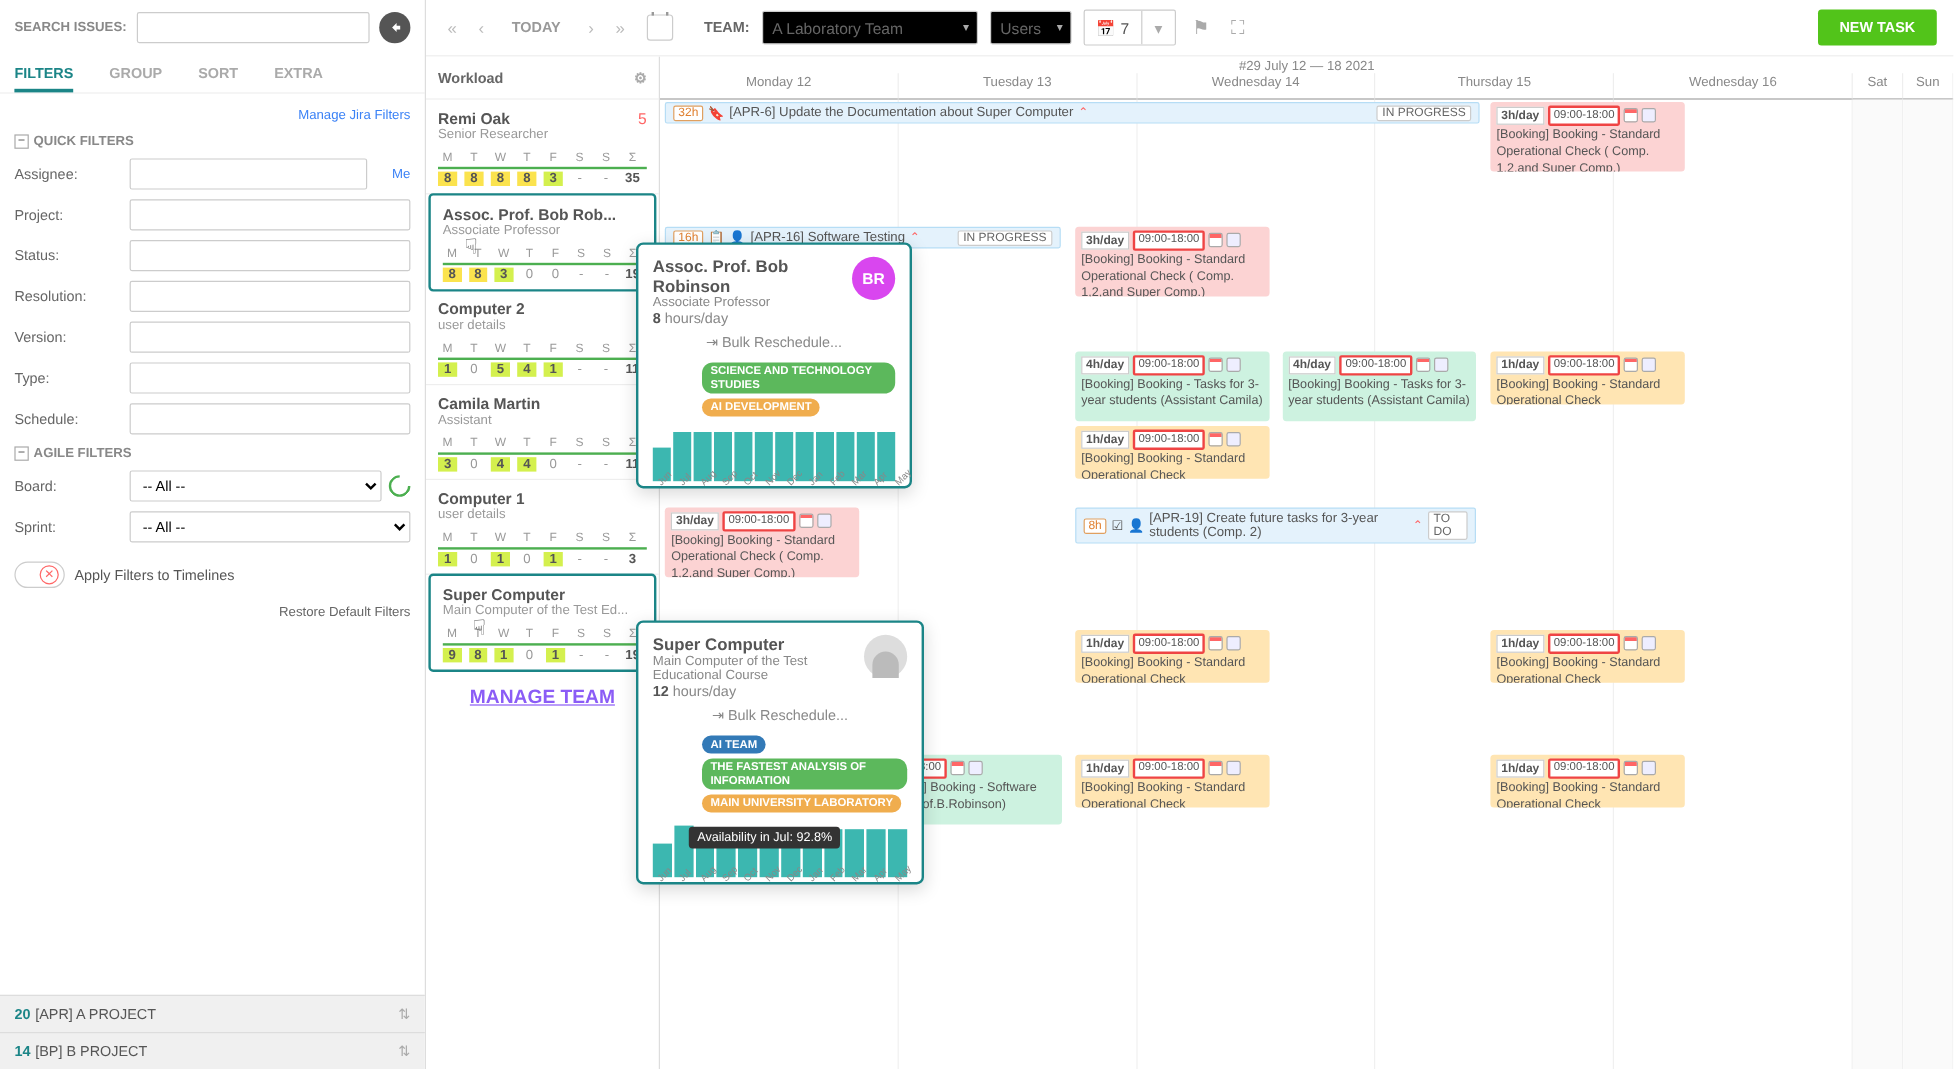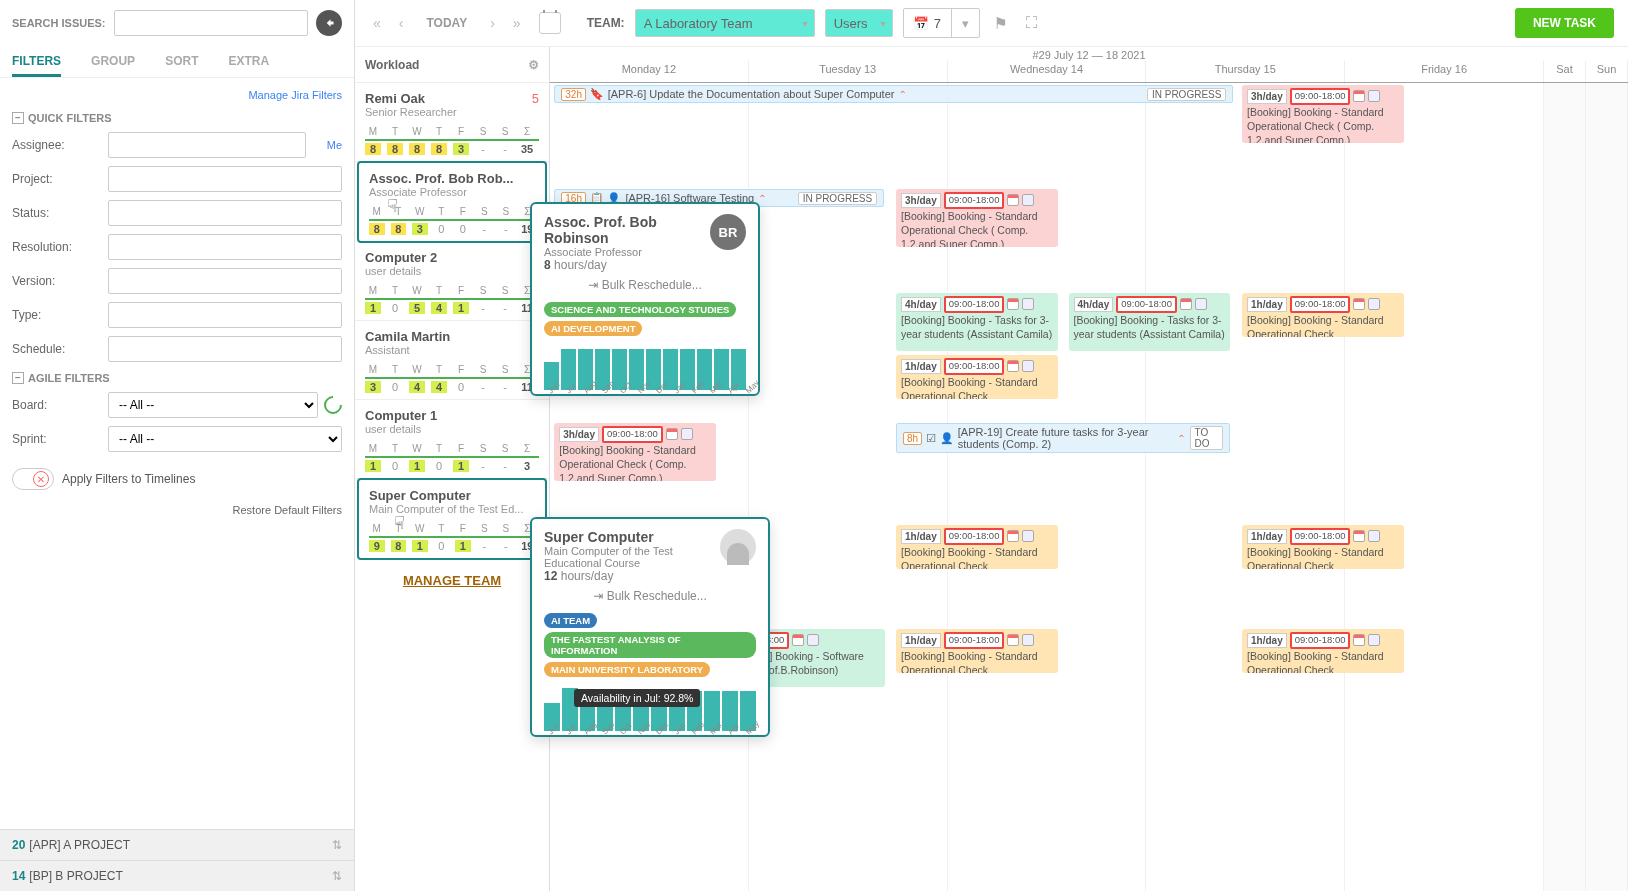--- a/index.html
+++ b/index.html
@@ -41,21 +41,21 @@
 .sort-handles { color: #aaa; font-size: 12px; }
 
 
 .main { flex: 1; display: flex; flex-direction: column; }
 .toolbar { display: flex; align-items: center; gap: 10px; padding: 8px 14px; border-bottom: 1px solid #eee; }
 .nav-btn { border: 1px solid transparent; background: none; padding: 4px 8px; cursor: pointer; color: #999; font-weight: 600; }
 .nav-chev { color: #bbb; font-size: 14px; padding: 4px; cursor: pointer; }
 .cal-icn { width: 22px; height: 22px; border: 1px solid #ccc; border-radius: 3px; display: flex; align-items: center; justify-content: center; cursor: pointer; position: relative; margin: 0 4px; }
 .cal-icn::before { content: ''; position: absolute; top: -3px; left: 3px; right: 3px; height: 3px; border-left: 2px solid #999; border-right: 2px solid #999; }
 .team-lbl { font-weight: 700; color: #666; margin-left: 12px; }
-.selectish { border: 1px solid #ccc; height: 28px; padding: 4px 24px 4px 8px; border-radius: 2px; font-size: 13px; color: #666; background: #5eead4; position: relative; display: inline-flex; align-items: center; cursor: pointer; }
+.selectish { border: 1px solid #ccc; height: 28px; padding: 4px 24px 4px 8px; border-radius: 2px; font-size: 13px; color: #666; background: #000000; position: relative; display: inline-flex; align-items: center; cursor: pointer; }
 .selectish::after { content: '▾'; position: absolute; right: 6px; color: #aaa; font-size: 10px; }
 .split { display: flex; border: 1px solid #ccc; border-radius: 2px; overflow: hidden; cursor: pointer; }
 .split div { padding: 4px 10px; height: 28px; display: flex; align-items: center; font-size: 13px; }
 .split .b { border-left: 1px solid #ccc; color: #aaa; }
 .tbicn { color: #aaa; font-size: 16px; padding: 4px; cursor: pointer; }
 .new-task { background: #52c41a; color: #fff; border: none; padding: 8px 18px; border-radius: 3px; font-weight: 700; font-size: 12px; margin-left: auto; cursor: pointer; }
 
 
 .content { display: flex; flex: 1; position: relative; overflow: hidden; }
 .workload-col { width: 195px; border-right: 1px solid #ddd; }
@@ -71,21 +71,21 @@
 .res-num.blue { color: #3b82f6; }
 .week-grid { display: flex; gap: 6px; margin-top: 8px; font-size: 10px; border-bottom: 2px solid #4caf50; padding-bottom: 2px; }
 .week-grid div { width: 16px; text-align: center; color: #999; }
 .week-vals { display: flex; gap: 6px; font-size: 11px; padding: 2px 0; }
 .week-vals div { width: 16px; text-align: center; }
 .wv-g { background: #fbe34e; font-weight: 700; }
 .wv-y { background: #d4f04e; font-weight: 700; }
 .wv-z { color: #999; }
 .wv-sum { font-weight: 700; }
 .manage-team { text-align: center; padding: 14px; }
-.manage-team a { color: #a16207; font-weight: 700; text-decoration: underline; font-size: 13px; }
+.manage-team a { color: #8b5cf6; font-weight: 700; text-decoration: underline; font-size: 16px; }
 
 
 .cal { flex: 1; overflow: hidden; display: flex; flex-direction: column; }
 .cal-top-lbl { text-align: center; font-size: 11px; color: #888; padding: 2px 0 0; height: 14px; }
 .day-header { display: flex; border-bottom: 1px solid #a3a3a3; height: 22px; }
 .day-header div { flex: 1; text-align: center; padding: 2px 0; color: #888; font-size: 11px; border-right: 1px solid #eee; }
 .day-header div.wk { flex: 0 0 42px; }
 .cal-body { position: relative; flex: 1; }
 .day-cols { position: absolute; inset: 0; display: flex; }
 .day-cols div { flex: 1; border-right: 1px solid #f0f0f0; }
@@ -114,26 +114,26 @@
 
 
 .popover { position: absolute; background: #fff; border: 2px solid #1b8587; border-radius: 6px; padding: 10px 12px 4px; z-index: 50; box-shadow: 0 4px 14px rgba(0,0,0,0.15); }
 .pop-head { display: flex; gap: 10px; }
 .pop-head .txt { flex: 1; }
 .pop-name { font-size: 14px; font-weight: 600; color: #555; }
 .pop-sub { font-size: 11px; color: #888; }
 .pop-hr { font-size: 12px; color: #888; }
 .pop-hr b { font-weight: 700; color: #555; }
 .avatar { width: 36px; height: 36px; border-radius: 50%; display: flex; align-items: center; justify-content: center; font-size: 13px; font-weight: 700; color: #fff; }
-.avatar.purple { background: #737373; }
+.avatar.purple { background: #d946ef; }
 .avatar.grey { background: #ddd; display: flex; align-items: flex-end; justify-content: center; }
 .avatar.grey::after { content: ''; width: 22px; height: 22px; border-radius: 50% 50% 0 0; background: #bbb; }
 .bulk { text-align: center; color: #888; font-size: 12px; padding: 6px 0; cursor: pointer; }
 .tags { display: flex; flex-wrap: wrap; gap: 4px; margin: 4px 0; }
-.tag { font-size: 9.5px; color: #fff; padding: 2px 7px; border-radius: 9px; font-weight: 600; }
+.tag { font-size: 9.5px; color: #fff; padding: 2px 7px; border-radius: 9px; font-weight: 600; margin-left: 41px; }
 .t-green { background: #5cb85c; }
 .t-orange { background: #f0ad4e; }
 .t-blue { background: #337ab7; }
 .bar-chart { display: flex; gap: 2px; align-items: flex-end; height: 50px; padding: 4px 0 0; position: relative; }
 .bar-chart .b { width: 16px; background: #3cb7b0; }
 .bar-chart .lbl { position: absolute; font-size: 8px; color: #888; transform: rotate(-45deg); transform-origin: left top; }
 .tooltip { position: absolute; background: #333; color: #fff; font-size: 10.5px; padding: 3px 7px; border-radius: 3px; white-space: nowrap; }
 
 .cursor-icn { position: absolute; z-index: 60; font-size: 18px; pointer-events: none; }
 </style>
@@ -427,21 +427,21 @@
         <div class="manage-team"><a>MANAGE TEAM</a></div>
       </div>
 
       <div class="cal">
         <div class="cal-top-lbl">#29 July 12 — 18 2021</div>
         <div class="day-header">
           <div>Monday 12</div>
           <div>Tuesday 13</div>
           <div>Wednesday 14</div>
           <div>Thursday 15</div>
-          <div>Friday 16</div>
+          <div>Wednesday 16</div>
           <div class="wk">Sat</div>
           <div class="wk">Sun</div>
         </div>
         <div class="cal-body">
           <div class="day-cols">
               <div></div>
               <div></div>
               <div></div>
               <div></div>
               <div></div>

